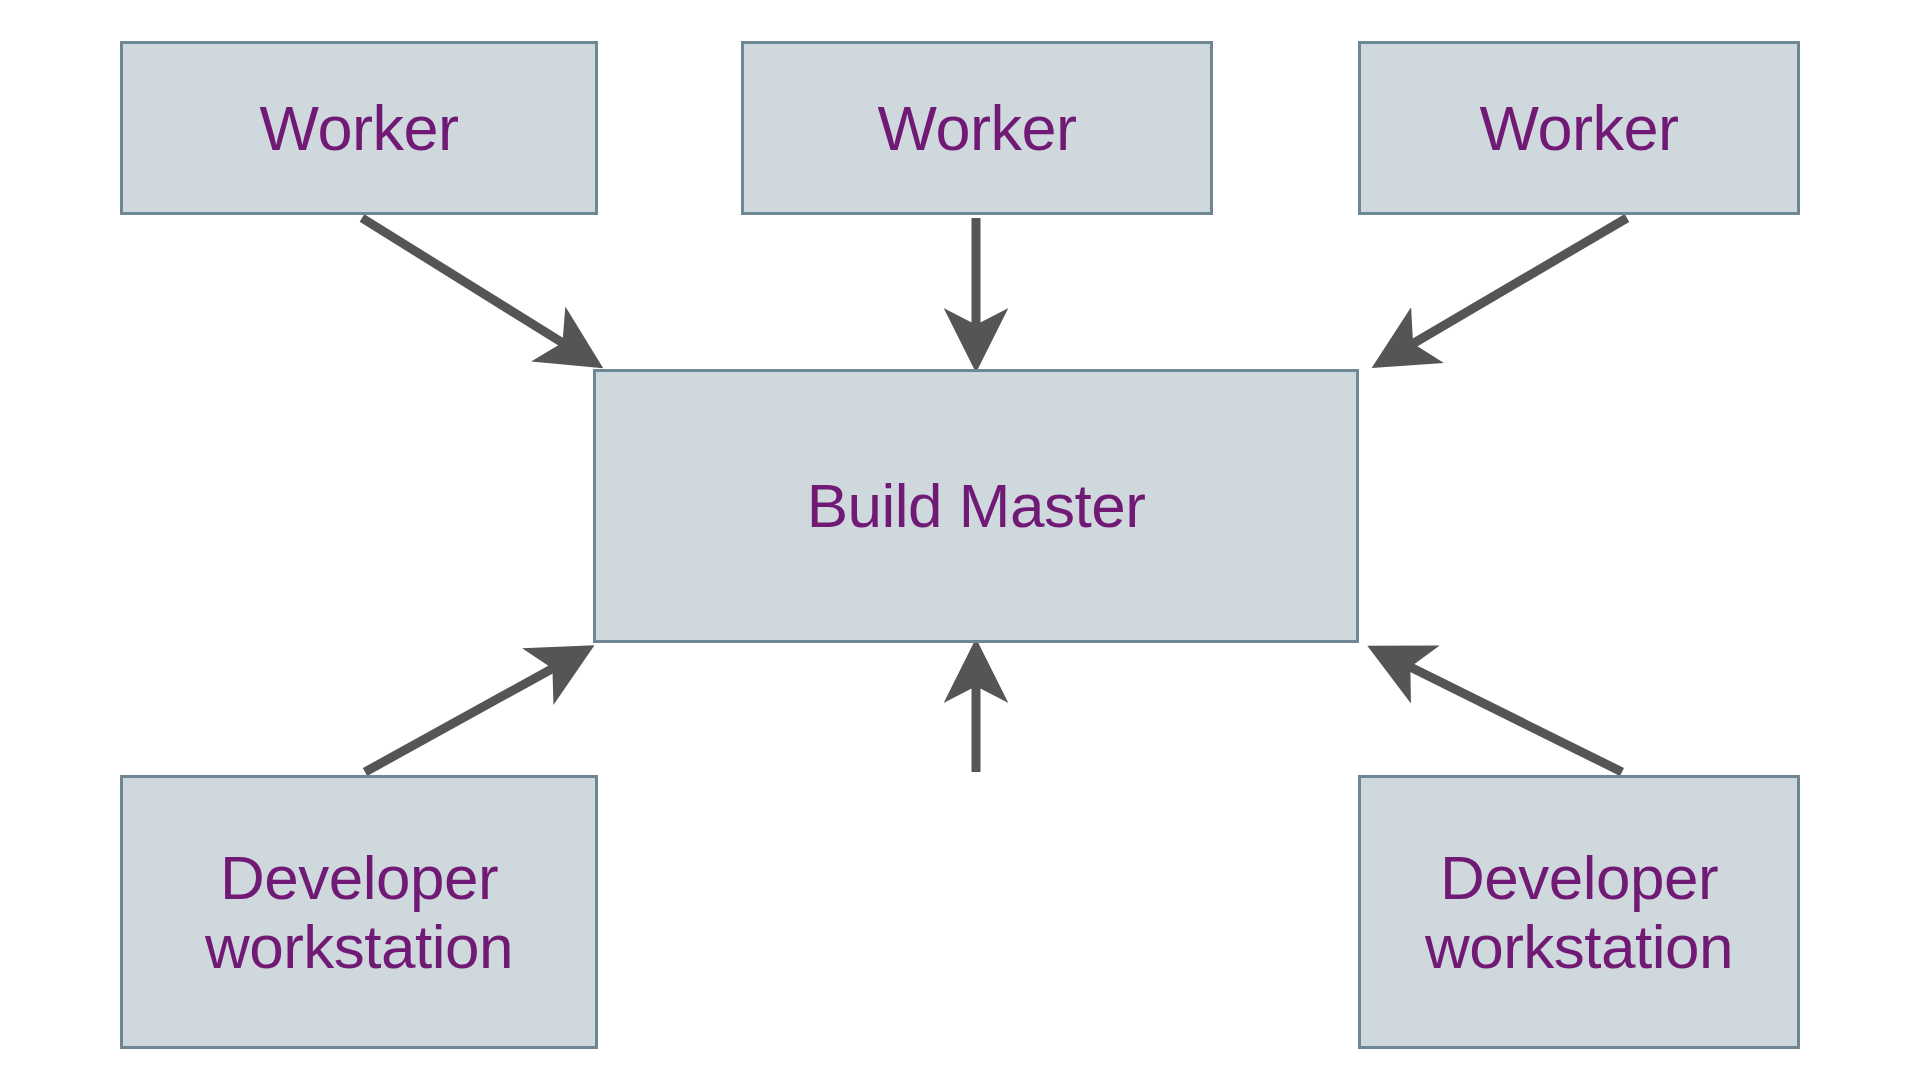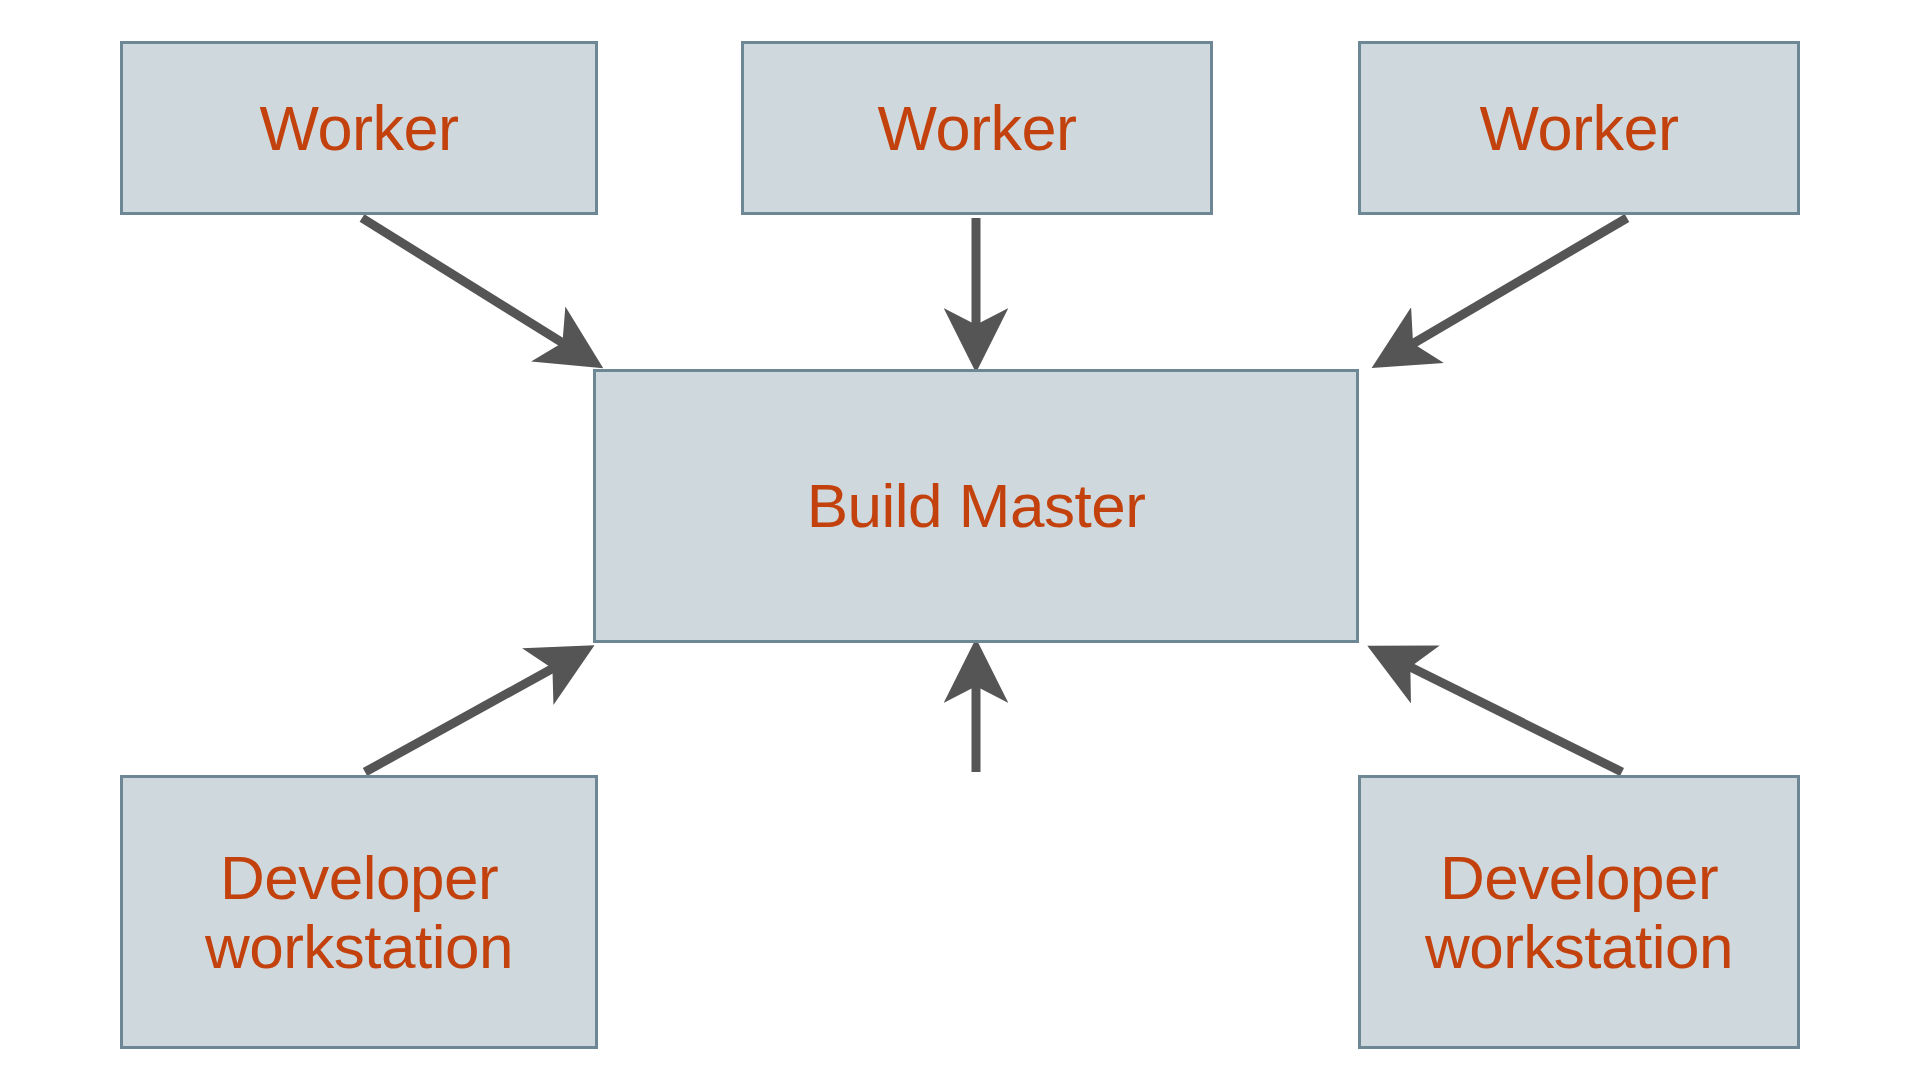--- a/index.html
+++ b/index.html
@@ -19,21 +19,21 @@
   }
   .node {
     position: absolute;
     box-sizing: border-box;
     background: #cfd8dc;
     border: 3px solid #6d8795;
     display: flex;
     align-items: center;
     justify-content: center;
     text-align: center;
-    color: #c2410c;
+    color: #701a75;
     font-family: "Liberation Sans", sans-serif;
     font-weight: 400;
     line-height: 1.12;
     letter-spacing: -0.5px;
     z-index: 2;
   }
   .node .label {
     display: block;
     white-space: pre-line;
     padding: 0 8px;

